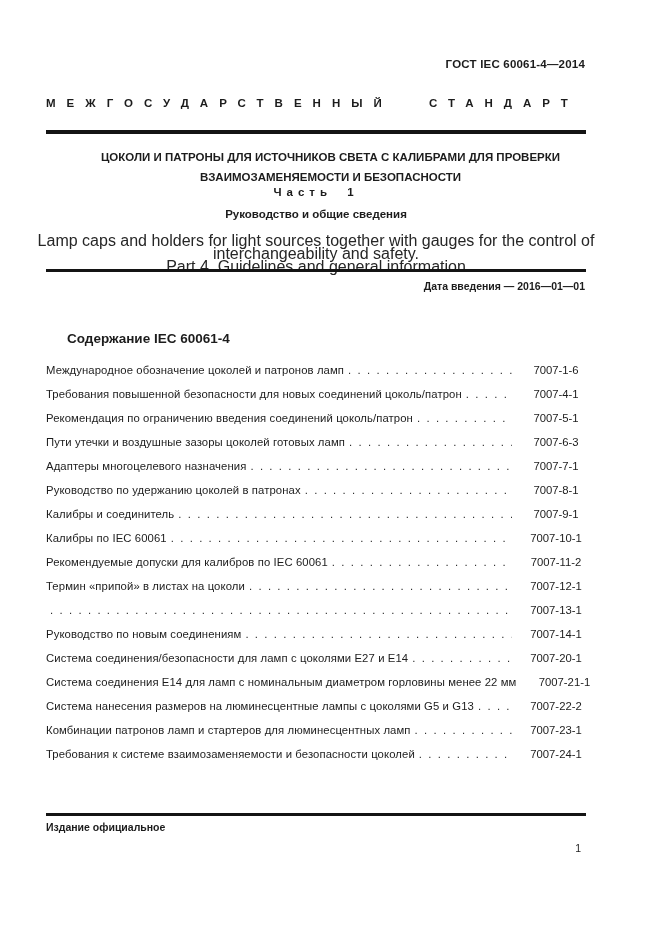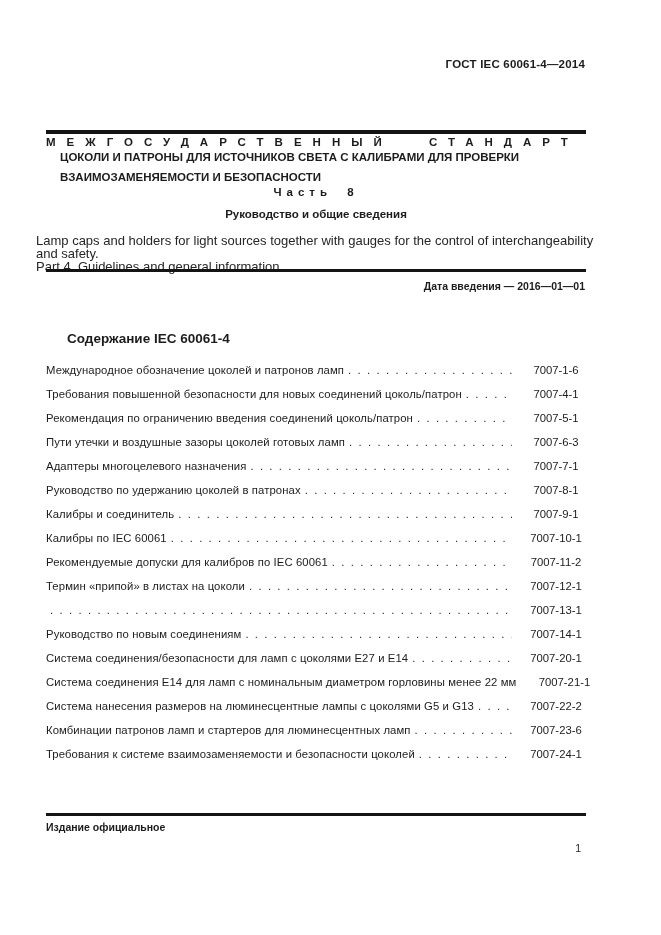--- a/index.html
+++ b/index.html
@@ -31,37 +31,37 @@
     position: absolute;
     top: 97px;
     left: 46px;
     width: 540px;
     font-size: 11.5px;
     font-weight: bold;
     letter-spacing: 11px;
     word-spacing: 22px;
     white-space: nowrap;
     overflow: hidden;
-    margin-top: 39px;
   }
   .rule-thick-top {
     position: absolute;
     top: 130px;
     left: 46px;
     width: 540px;
     height: 4px;
     background: #141414;
   }
 
   
   .main-title {
     position: absolute;
     top: 147px;
     left: 60px;
     width: 541px;
+    text-align: center;
     font-size: 11.5px;
     font-weight: bold;
     line-height: 20px;
   }
   .part-label {
     position: absolute;
     top: 186px;
     left: 46px;
     width: 540px;
     text-align: center;
@@ -77,21 +77,22 @@
     width: 540px;
     text-align: center;
     font-size: 11.5px;
     font-weight: bold;
   }
   .title-en {
     position: absolute;
     top: 234px;
     left: 36px;
     width: 560px;
-    font-size: 13px;
+    text-align: center;
+    font-size: 16px;
     line-height: 13px;
     color: #262626;
   }
 
   .rule-thin {
     position: absolute;
     top: 269px;
     left: 46px;
     width: 540px;
     height: 3px;
@@ -177,21 +178,21 @@
 <div class="page">
 
   <div class="gost-code">ГОСТ IEC 60061-4—2014</div>
 
   <div class="standard-type">МЕЖГОСУДАРСТВЕННЫЙ СТАНДАРТ</div>
 
   <div class="rule-thick-top"></div>
 
   <div class="main-title">ЦОКОЛИ И ПАТРОНЫ ДЛЯ ИСТОЧНИКОВ СВЕТА С КАЛИБРАМИ ДЛЯ ПРОВЕРКИ ВЗАИМОЗАМЕНЯЕМОСТИ И БЕЗОПАСНОСТИ</div>
 
-  <div class="part-label">Часть 8</div>
+  <div class="part-label">Часть 1</div>
 
   <div class="subtitle-ru">Руководство и общие сведения</div>
 
   <div class="title-en">
     <div>Lamp caps and holders for light sources together with gauges for the control of interchangeability and safety.</div>
     <div>Part 4. Guidelines and general information</div>
   </div>
 
   <div class="rule-thin"></div>
 
@@ -285,21 +286,21 @@
 
   <div class="toc-row">
     <span class="toc-title">Система нанесения размеров на люминесцентные лампы с цоколями G5 и G13</span>
     <span class="toc-leader"></span>
     <span class="toc-ref">7007-22-2</span>
   </div>
 
   <div class="toc-row">
     <span class="toc-title">Комбинации патронов ламп и стартеров для люминесцентных ламп</span>
     <span class="toc-leader"></span>
-    <span class="toc-ref">7007-23-6</span>
+    <span class="toc-ref">7007-23-1</span>
   </div>
 
   <div class="toc-row">
     <span class="toc-title">Требования к системе взаимозаменяемости и безопасности цоколей</span>
     <span class="toc-leader"></span>
     <span class="toc-ref">7007-24-1</span>
   </div>
 </div>
 
   <div class="rule-thick-bottom"></div>

